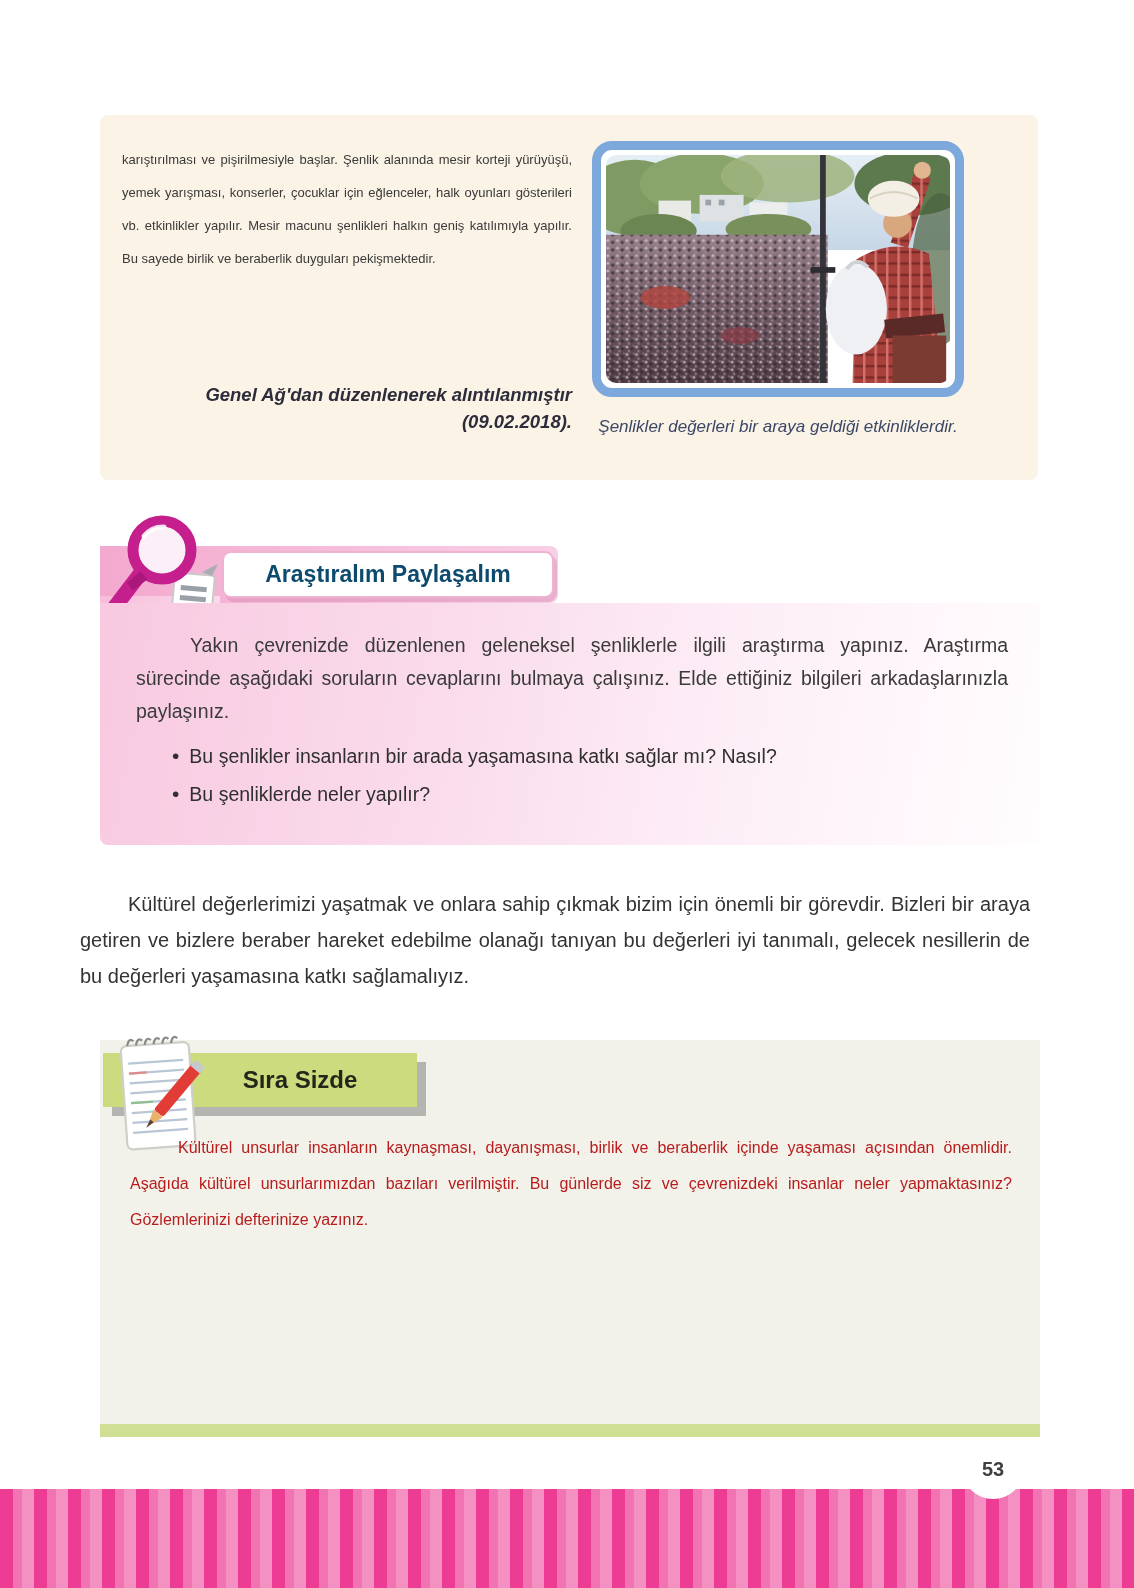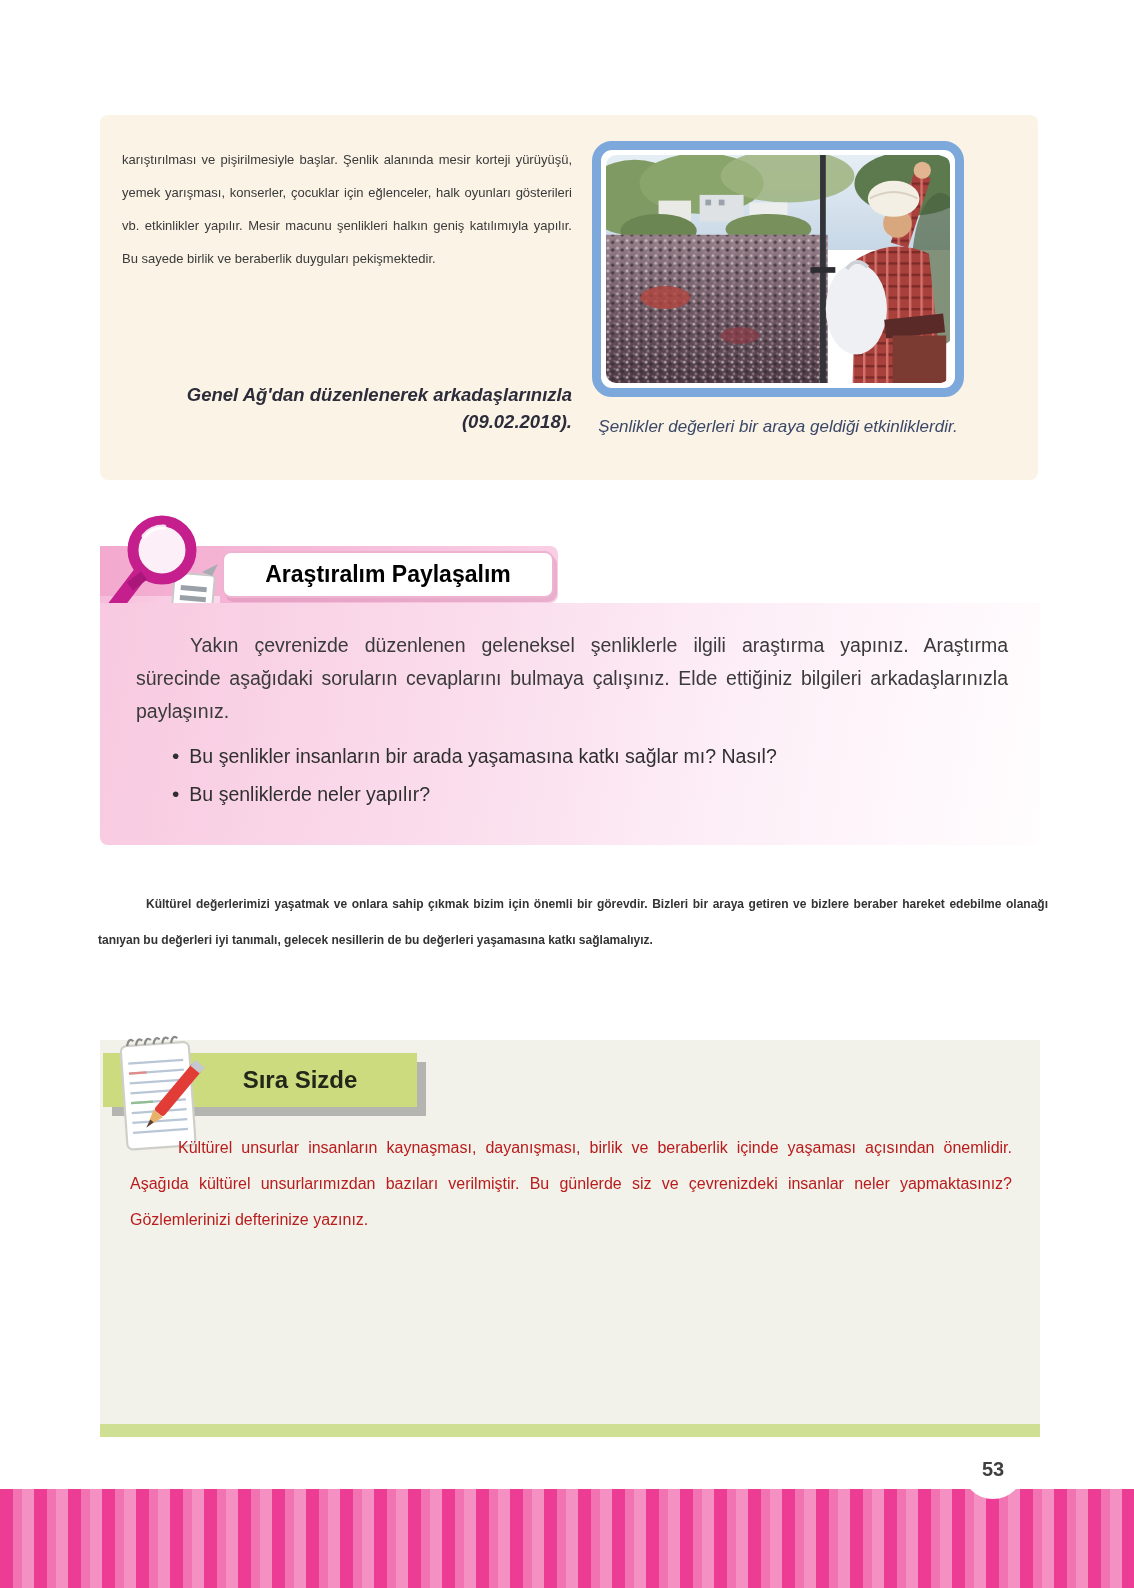--- a/index.html
+++ b/index.html
@@ -17,31 +17,31 @@
   .photo-frame{left:492px;top:26px;width:372px;height:256px;border:9px solid #7ca8dc;border-radius:20px;background:#ffffff;padding:5px;box-sizing:border-box;}
   .photo{width:100%;height:100%;border-radius:10px;overflow:hidden;display:block;}
   .photo svg{display:block;width:100%;height:100%;}
   .photo-caption{left:478px;top:300px;width:400px;text-align:center;font-style:italic;font-size:17px;line-height:24px;color:#3a4767;}
 
   
   .r-band{left:100px;top:546px;width:458px;height:57px;background:linear-gradient(to right,#f3a9ce,#f9cfe5);border-radius:0 8px 8px 0;}
   .r-fold{left:100px;top:596px;width:120px;height:46px;background:linear-gradient(120deg,#f6bcd9,#fbe0ef);border-radius:0 0 12px 40px;}
   .r-label{left:222px;top:551px;width:332px;height:47px;background:#ffffff;border:2px solid #efb3d2;border-radius:9px;
     box-shadow:3px 4px 0 rgba(213,136,176,0.45);box-sizing:border-box;
-    text-align:center;line-height:42px;font-weight:bold;font-size:23px;color:#000000;}
+    text-align:center;line-height:42px;font-weight:bold;font-size:23px;color:#0c4a6e;}
   .r-body{left:100px;top:603px;width:940px;height:242px;
     background:linear-gradient(100deg,#f8c9e0 0%,#fadcec 38%,#fdeff7 68%,#fffdfe 100%);border-radius:0 0 8px 8px;}
   .r-par{left:36px;top:26px;width:872px;font-size:19.5px;line-height:33px;text-align:justify;text-indent:54px;color:#3a3a3a;}
   .r-bullets{left:72px;top:134px;width:840px;list-style:none;margin:0;padding:0;font-size:19.5px;color:#2f2f2f;}
   .r-bullets li{line-height:37px;}
   .r-bullets li::before{content:"•";margin-right:10px;font-size:21px;}
   .icon-magnifier{left:100px;top:508px;width:138px;height:152px;}
 
   
-  .middle-par{left:98px;top:886px;width:950px;font-size:12px;line-height:36px;text-align:justify;text-indent:48px;color:#333333;font-weight:bold;}
+  .middle-par{left:80px;top:886px;width:950px;font-size:20px;line-height:36px;text-align:justify;text-indent:48px;color:#333333;}
 
   
   .y-body{left:100px;top:1040px;width:940px;height:384px;background:#f2f1ea;}
   .y-band{left:103px;top:1053px;width:314px;height:54px;background:#ccdb7e;
     box-shadow:9px 9px 0 #b4b4b0;
     line-height:54px;font-weight:bold;font-size:24px;color:#23271a;text-align:center;padding-left:80px;box-sizing:border-box;}
   .icon-notepad{left:104px;top:1022px;width:110px;height:126px;}
   .y-par{left:130px;top:1130px;width:882px;font-size:16px;line-height:36px;text-align:justify;text-indent:48px;color:#b91c1c;}
   .y-bullets{left:172px;top:1282px;width:820px;list-style:none;margin:0;padding:0;font-size:19.5px;color:#2f2f2f;}
   .y-bullets li{line-height:36px;}
@@ -59,21 +59,21 @@
   .page-number{font-weight:bold;font-size:20px;color:#3f3f3f;padding-top:2px;}
 </style>
 </head>
 <body>
 
 <div id="page">
 
   <div class="abs cream-block">
     <div class="abs intro-text">karıştırılması ve pişirilmesiyle başlar. Şenlik alanında mesir korteji yürüyüşü, yemek yarışması, konserler, çocuklar için eğlenceler, halk oyunları gösterileri vb. etkinlikler yapılır. Mesir macunu şenlikleri halkın geniş katılımıyla yapılır. Bu sayede birlik ve beraberlik duyguları pekişmektedir.</div>
     <div class="abs intro-source">
-      <div>Genel Ağ'dan düzenlenerek arkadaşlarınızla</div>
+      <div>Genel Ağ'dan düzenlenerek alıntılanmıştır</div>
       <div>(09.02.2018).</div>
     </div>
 
     <div class="abs photo-frame">
       <div class="photo">
         <svg viewBox="0 0 360 240" preserveAspectRatio="none">
           <defs>
             <linearGradient id="sky" x1="0" y1="0" x2="0" y2="1">
               <stop offset="0" stop-color="#e6eef5"></stop>
                 <stop offset="1" stop-color="#c7d7e6"></stop>

